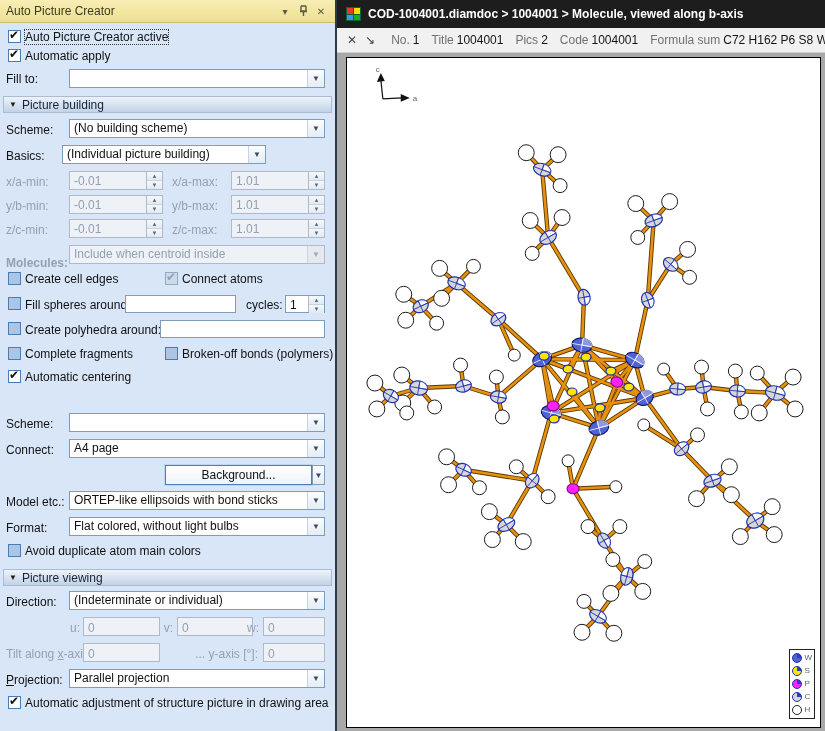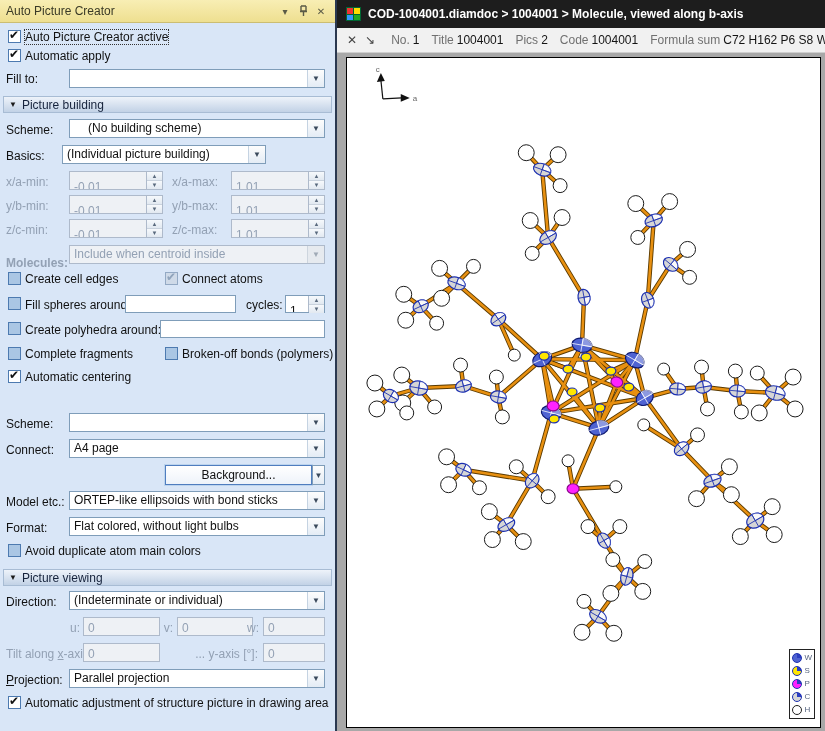--- a/index.html
+++ b/index.html
@@ -15,21 +15,21 @@
   .lbl{position:absolute;font-size:12px;color:#111;white-space:nowrap;}
   .lbl.dis{color:#93a1b4;}
   .focus-dotted{outline:1px dotted #333;}
   .combo{position:absolute;height:19px;background:#fff;border:1px solid #7f9db9;display:flex;align-items:stretch;box-sizing:border-box;}
   .combo .txt{flex:1;padding:1px 4px 0;font-size:12px;white-space:nowrap;overflow:hidden;color:#111;}
   .combo .btn{width:16px;border-left:1px solid #c5d3e2;background:linear-gradient(#fdfdfd,#e4ecf5);display:flex;align-items:center;justify-content:center;font-size:8px;color:#3b4a5c;}
   .combo.dis{background:#eef1f5;border-color:#aebacb;}
   .combo.dis .txt{color:#93a1b4;}
   .combo.dis .btn{background:#e6eaef;color:#a0aab6;border-left-color:#cdd5de;}
   .spin{position:absolute;height:19px;background:#fff;border:1px solid #7f9db9;display:flex;align-items:stretch;box-sizing:border-box;}
-  .spin .txt{flex:1;padding:8px 4px 0;font-size:12px;color:#111;white-space:nowrap;overflow:hidden;}
+  .spin .txt{flex:1;padding:2px 4px 0;font-size:12px;color:#111;white-space:nowrap;overflow:hidden;}
   .spin .btns{width:15px;display:flex;flex-direction:column;border-left:1px solid #aebacb;}
   .spin .btns span{flex:1;font-size:6px;line-height:8px;text-align:center;background:linear-gradient(#f6f9fc,#e2e9f1);color:#5a6a7e;}
   .spin .btns span:first-child{border-bottom:1px solid #c9d2dd;}
   .spin.dis{background:#eef1f5;border-color:#aebacb;}
   .spin.dis .txt{color:#93a1b4;}
   .field{position:absolute;background:#fff;border:1px solid #7f9db9;height:18px;box-sizing:border-box;}
   .cb{position:absolute;width:13px;height:13px;border:1px solid #4d7ab0;background:#aac6e4;box-sizing:border-box;}
   .cb.checked{background:#fff;}
   .cb.checked::after{content:"✔";position:absolute;left:0px;top:-3px;font-size:12px;color:#111;}
   .cb.checked.disabled{background:#cfdae8;border-color:#93a9c4;}
@@ -83,21 +83,21 @@
     <div class="combo" style="left:69px;top:69px;width:256px;">
       <span class="txt"></span>
       <span class="btn">▼</span>
     </div>
 
     <div class="section-header" style="top:96px;">
         <span>Picture building</span>
       </div>
 
     <span class="lbl" style="left:6px;top:123px;">Scheme:</span>
-    <div class="combo" style="left:69px;top:119px;width:256px;padding-left:14px;">
+    <div class="combo" style="left:69px;top:119px;width:256px;">
       <span class="txt">(No building scheme)</span>
       <span class="btn">▼</span>
     </div>
     <span class="lbl" style="left:6px;top:149px;">Basics:</span>
     <div class="combo" style="left:62px;top:145px;width:204px;">
       <span class="txt">(Individual picture building)</span>
       <span class="btn">▼</span>
     </div>
 
     <span class="lbl dis" style="left:6px;top:175px;">x/a-min:</span>

